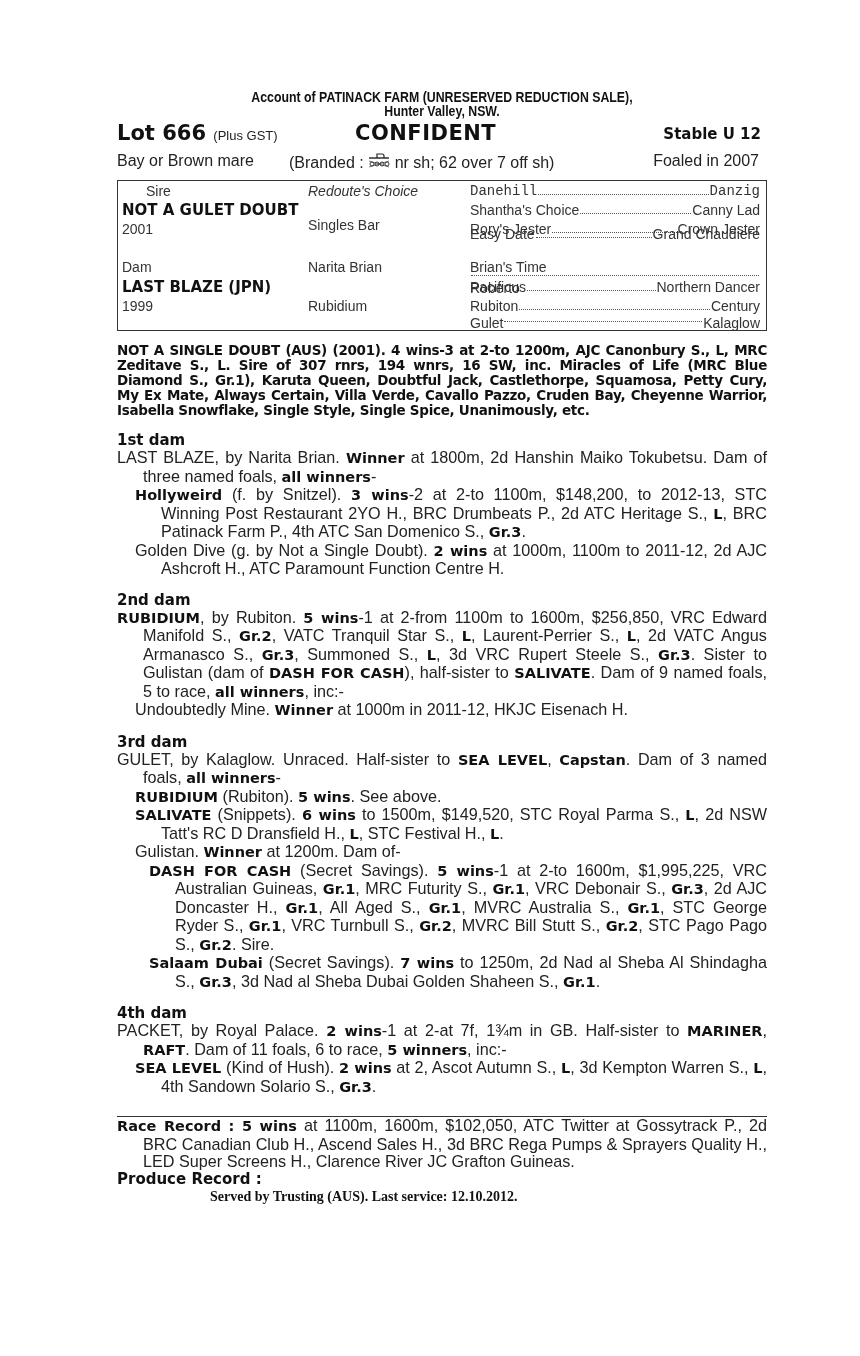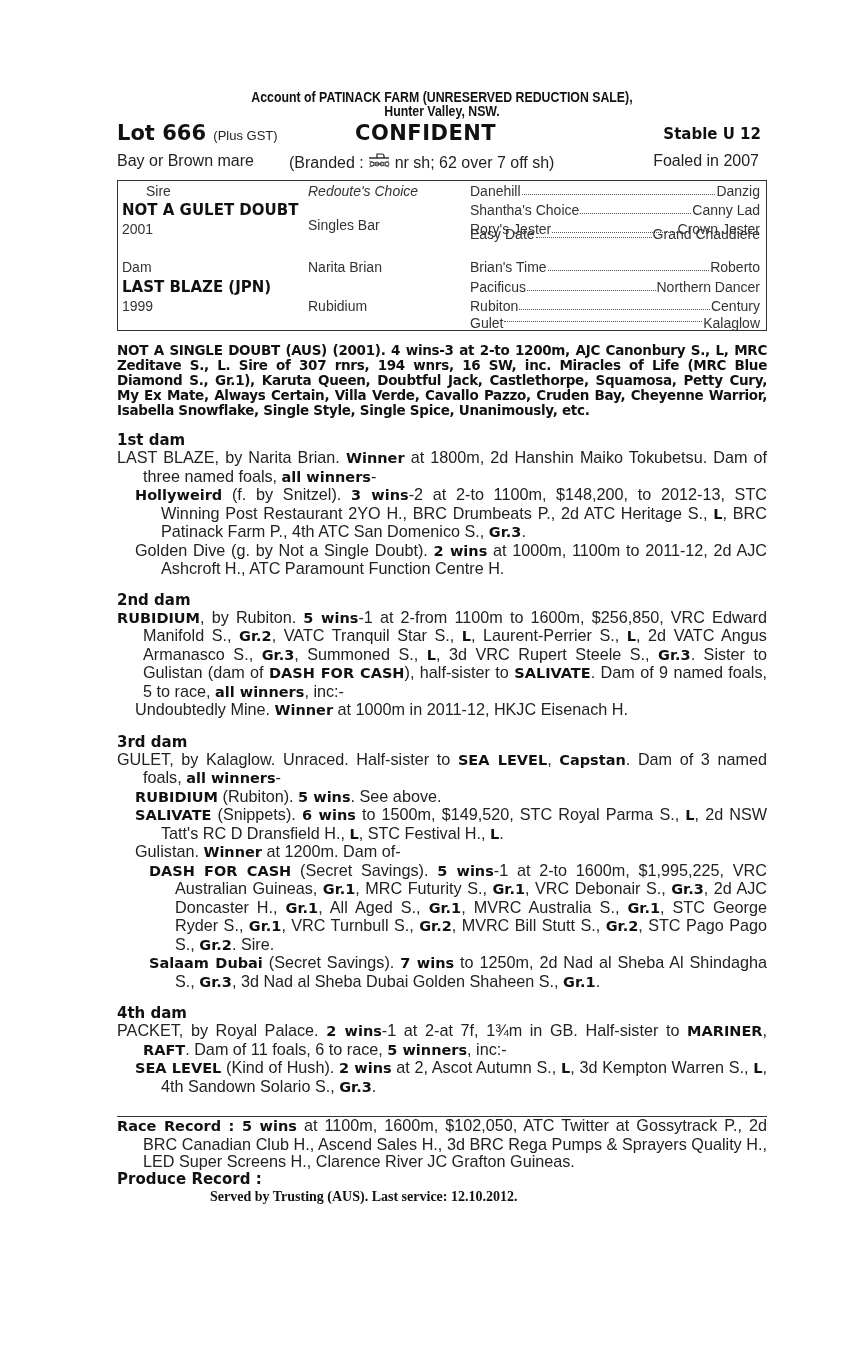--- a/index.html
+++ b/index.html
@@ -76,41 +76,41 @@
     <span class="ped-cell" style="left:4px;top:40px;">2001</span>
     <span class="ped-cell" style="left:190px;top:2px;font-style:italic;">Redoute's Choice</span>
     <span class="ped-cell" style="left:190px;top:36px;">Singles Bar</span>
 
     <span class="ped-cell" style="left:4px;top:78px;">Dam</span>
     <span class="ped-cell ped-bold" style="left:4px;top:97px;">LAST BLAZE (JPN)</span>
     <span class="ped-cell" style="left:4px;top:117px;">1999</span>
     <span class="ped-cell" style="left:190px;top:78px;">Narita Brian</span>
     <span class="ped-cell" style="left:190px;top:117px;">Rubidium</span>
 
-    <div class="ped-gp" style="top:2px;">
+    <div class="ped-gp" style="top:2px;font-family:Liberation Mono, monospace;">
         <span>Danehill</span>
         <span class="dots"></span>
         <span>Danzig</span>
       </div>
     <div class="ped-gp" style="top:21px;">
         <span>Shantha's Choice</span>
         <span class="dots"></span>
         <span>Canny Lad</span>
       </div>
     <div class="ped-gp" style="top:40px;">
         <span>Rory's Jester</span>
         <span class="dots"></span>
         <span>Crown Jester</span>
       </div>
     <div class="ped-gp" style="top:45px;">
         <span>Easy Date</span>
         <span class="dots"></span>
         <span>Grand Chaudiere</span>
       </div>
-    <div class="ped-gp" style="top:78px;">
+    <div class="ped-gp" style="top:78px;flex-direction:column;">
         <span>Brian's Time</span>
         <span class="dots"></span>
         <span>Roberto</span>
       </div>
     <div class="ped-gp" style="top:98px;">
         <span>Pacificus</span>
         <span class="dots"></span>
         <span>Northern Dancer</span>
       </div>
     <div class="ped-gp" style="top:117px;">

